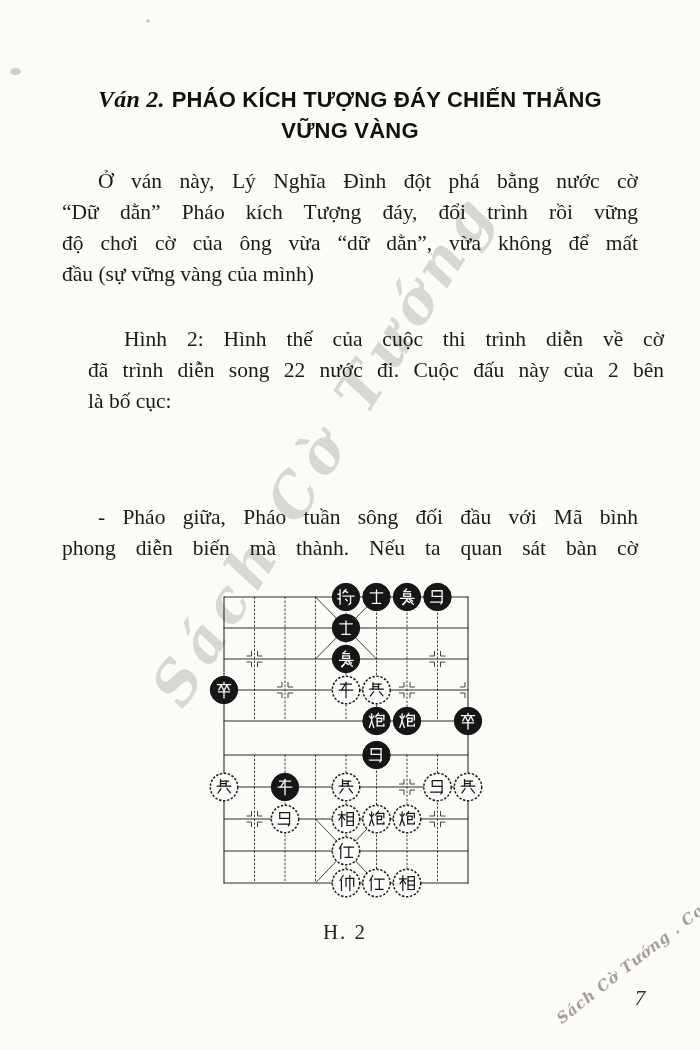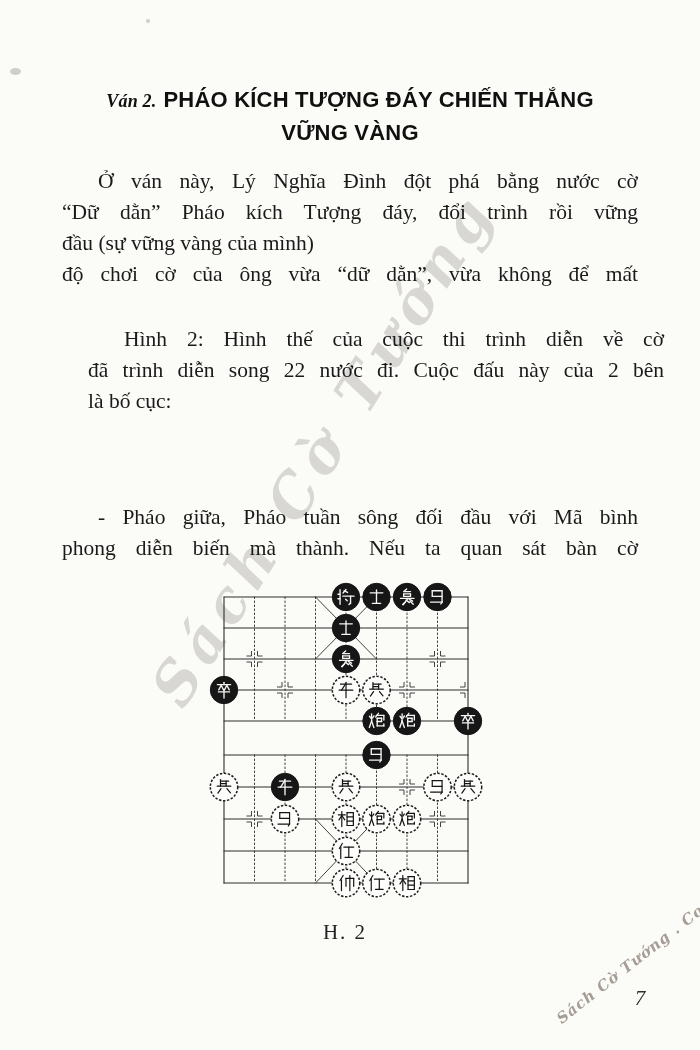--- a/index.html
+++ b/index.html
@@ -25,21 +25,21 @@
     white-space:nowrap;z-index:0;pointer-events:none;
   }
   
   .title{
     position:absolute;left:60px;right:60px;top:84px;z-index:1;
     text-align:center;font-family:"Liberation Sans","DejaVu Sans",sans-serif;
     font-weight:700;font-size:22px;line-height:31px;color:#101010;letter-spacing:.2px;
   }
   .title .prefix{
     font-family:"Liberation Serif","DejaVu Serif",serif;
-    font-style:italic;font-size:18px;margin-right:7px;
+    font-style:italic;font-size:24px;margin-right:7px;
   }
   
   .para{position:absolute;left:62px;width:576px;z-index:1;font-size:21.5px;line-height:31px;}
   .para .pline{text-align:justify;text-align-last:justify;}
   .para .pline.noj{text-align-last:left;}
   .para .pline.ind{text-indent:36px;}
   #para-0{top:166px;} #para-1{top:324px;margin-left:26px;} #para-2{top:486px;margin-top:16px;}
   
   .board-svg{position:absolute;left:190px;top:580px;z-index:1;}
   .caption{
@@ -63,22 +63,22 @@
   <div class="wm-corner">Sách Cờ Tướng . Com</div>
 
   <div class="title">
     <div><span class="prefix">Ván 2.</span><span>PHÁO KÍCH TƯỢNG ĐÁY CHIẾN THẮNG</span></div>
     <div>VỮNG VÀNG</div>
   </div>
 
   <div class="para" id="para-0">
       <div class="pline ind">Ở ván này, Lý Nghĩa Đình đột phá bằng nước cờ</div>
       <div class="pline">“Dữ dằn” Pháo kích Tượng đáy, đổi trình rồi vững</div>
+      <div class="pline">độ chơi cờ của ông vừa “dữ dằn”, vừa không để mất</div>
       <div class="pline noj">đầu (sự vững vàng của mình)</div>
-      <div class="pline">độ chơi cờ của ông vừa “dữ dằn”, vừa không để mất</div>
     </div>
   <div class="para" id="para-1">
       <div class="pline ind">Hình 2: Hình thế của cuộc thi trình diễn về cờ</div>
       <div class="pline">đã trình diễn song 22 nước đi. Cuộc đấu này của 2 bên</div>
       <div class="pline noj">là bố cục:</div>
     </div>
   <div class="para" id="para-2">
       <div class="pline ind">- Pháo giữa, Pháo tuần sông đối đầu với Mã bình</div>
       <div class="pline">phong diễn biến mà thành. Nếu ta quan sát bàn cờ</div>
     </div>

